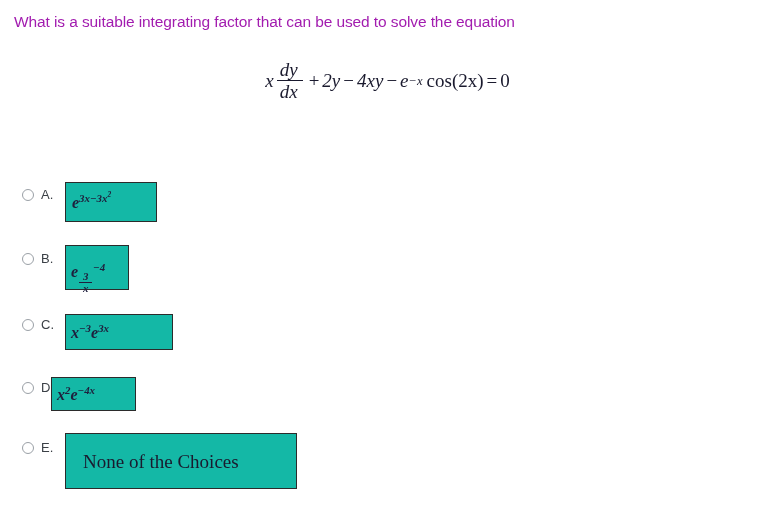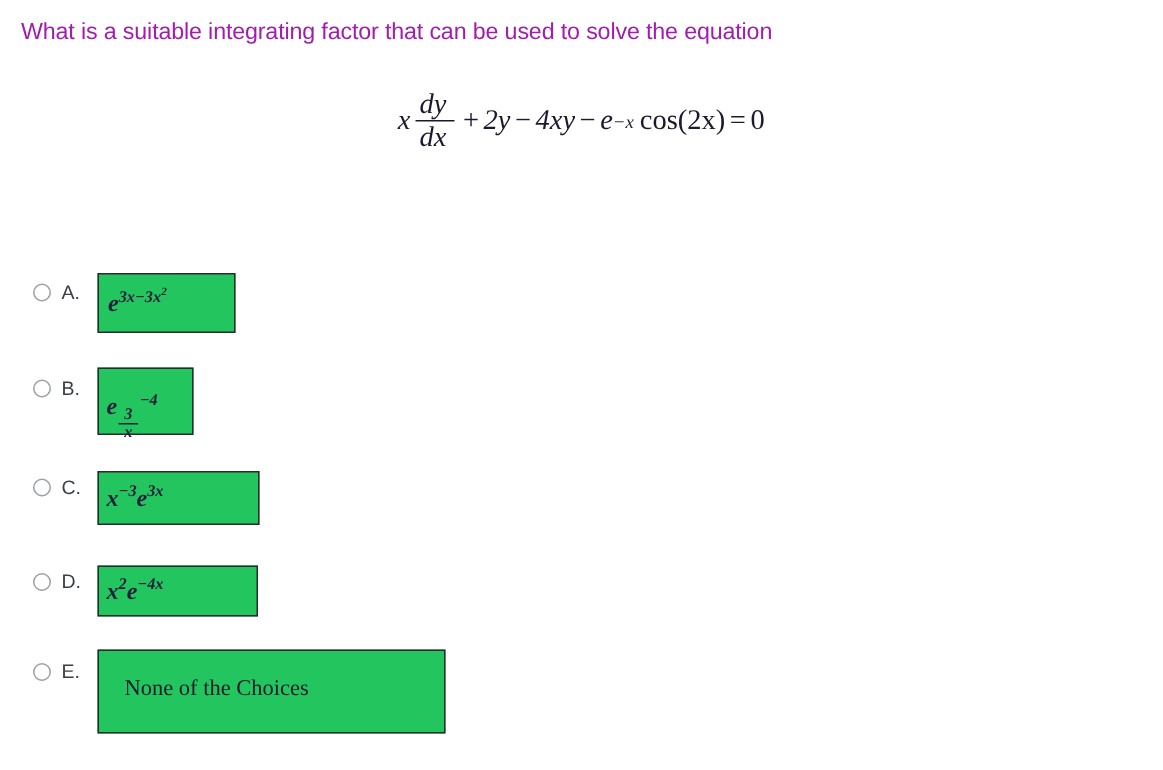--- a/index.html
+++ b/index.html
@@ -98,21 +98,21 @@
   }
   .opt-letter {
     font-size: 13px;
     color: #3b4046;
     font-family: "Liberation Sans", sans-serif;
     line-height: 13px;
   }
   .opt-box {
     position: absolute;
     border: 1.2px solid #2b2b2b;
-    background: #22c55e;
+    background: #14b8a6;
     box-sizing: border-box;
   }
   .math {
     font-family: "Liberation Serif", serif;
     font-style: italic;
     font-weight: bold;
     font-size: 16px;
     color: #1f1f3d;
     white-space: nowrap;
   }
@@ -137,21 +137,21 @@
   .sfrac .b {
     width: 100%;
     min-width: 13px;
     border-top: 1.3px solid #1f1f3d;
   }
 
   .none-text {
     font-family: "Liberation Serif", serif;
     font-style: normal;
     font-weight: normal;
-    font-size: 15px;
+    font-size: 19px;
     color: #1a1a2e;
     white-space: nowrap;
   }
 </style>
 </head>
 <body>
 
 <div class="question-stem">What is a suitable integrating factor that can be used to solve the equation</div>
 
 <div class="equation">
@@ -207,21 +207,21 @@
   <div class="opt-box" style="left:65px; top:-3px; width:108px; height:36px;">
     <span class="math" style="position:absolute; left:5px; top:9px;"><span>x</span><sup>−3</sup><span>e</span><sup>3x</sup></span>
   </div>
 </div>
 
 <div class="option" style="top:380px;">
   <div class="radio-wrap" style="top:1px;">
     <span class="radio"></span>
     <span class="opt-letter">D.</span>
   </div>
-  <div class="opt-box" style="left:65px; top:-3px; width:107px; height:34px;">
+  <div class="opt-box" style="left:51px; top:-3px; width:85px; height:34px;">
     <span class="math" style="position:absolute; left:5px; top:8px;"><span>x</span><sup>2</sup><span>e</span><sup>−4x</sup></span>
   </div>
 </div>
 
 <div class="option" style="top:441px;">
   <div class="radio-wrap" style="top:0px;">
     <span class="radio"></span>
     <span class="opt-letter">E.</span>
   </div>
   <div class="opt-box" style="left:65px; top:-8px; width:232px; height:56px;">

